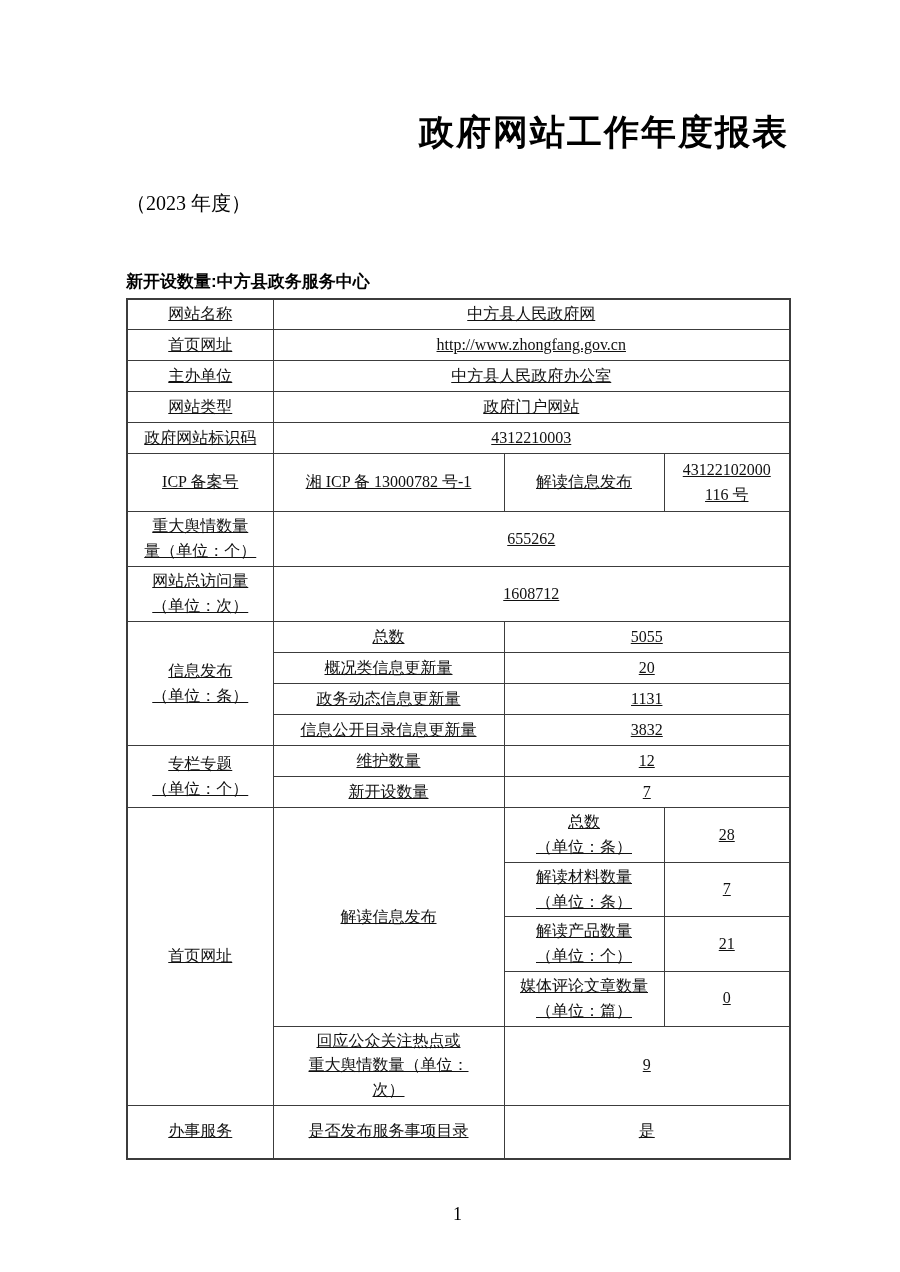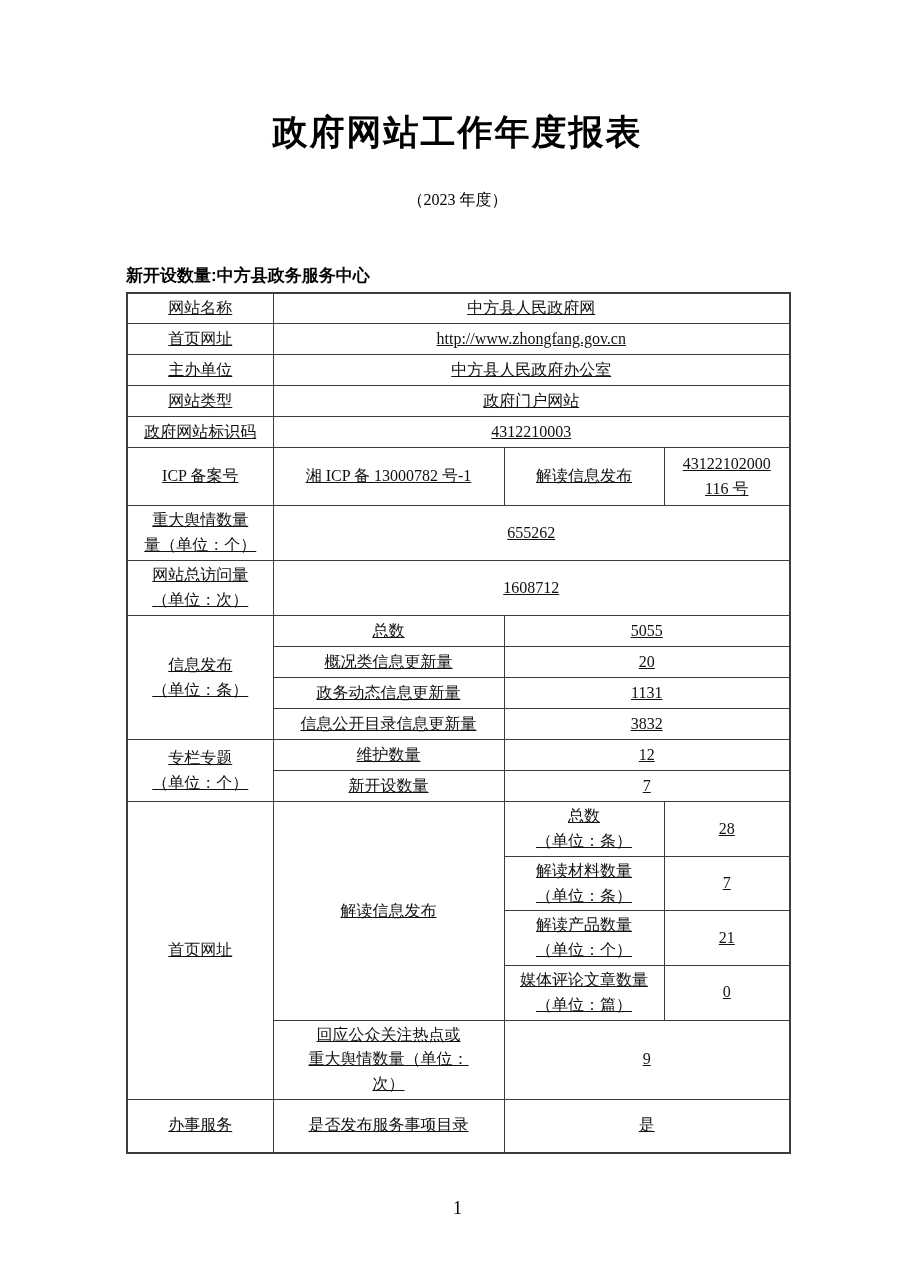--- a/index.html
+++ b/index.html
@@ -17,32 +17,31 @@
     background: #ffffff;
   }
   .content {
     position: absolute;
     left: 126px; top: 0;
     width: 663px;
   }
   .doc-title {
     margin: 0;
     padding-top: 110px;
-    text-align: center;
+    text-align: right;
     font-family: "Liberation Sans", sans-serif;
     font-weight: bold;
     font-size: 35px;
     letter-spacing: 2px;
     line-height: 1.25;
     color: #000;
   }
   .doc-subtitle {
     margin-top: 36px;
-    text-align: center;
-    font-size: 16px;
+    font-size: 20px;
     color: #000;
   }
   .reporting-unit {
     margin-top: 53px;
     font-family: "Liberation Sans", sans-serif;
     font-weight: bold;
     font-size: 17px;
     color: #000;
   }
   table.report {

